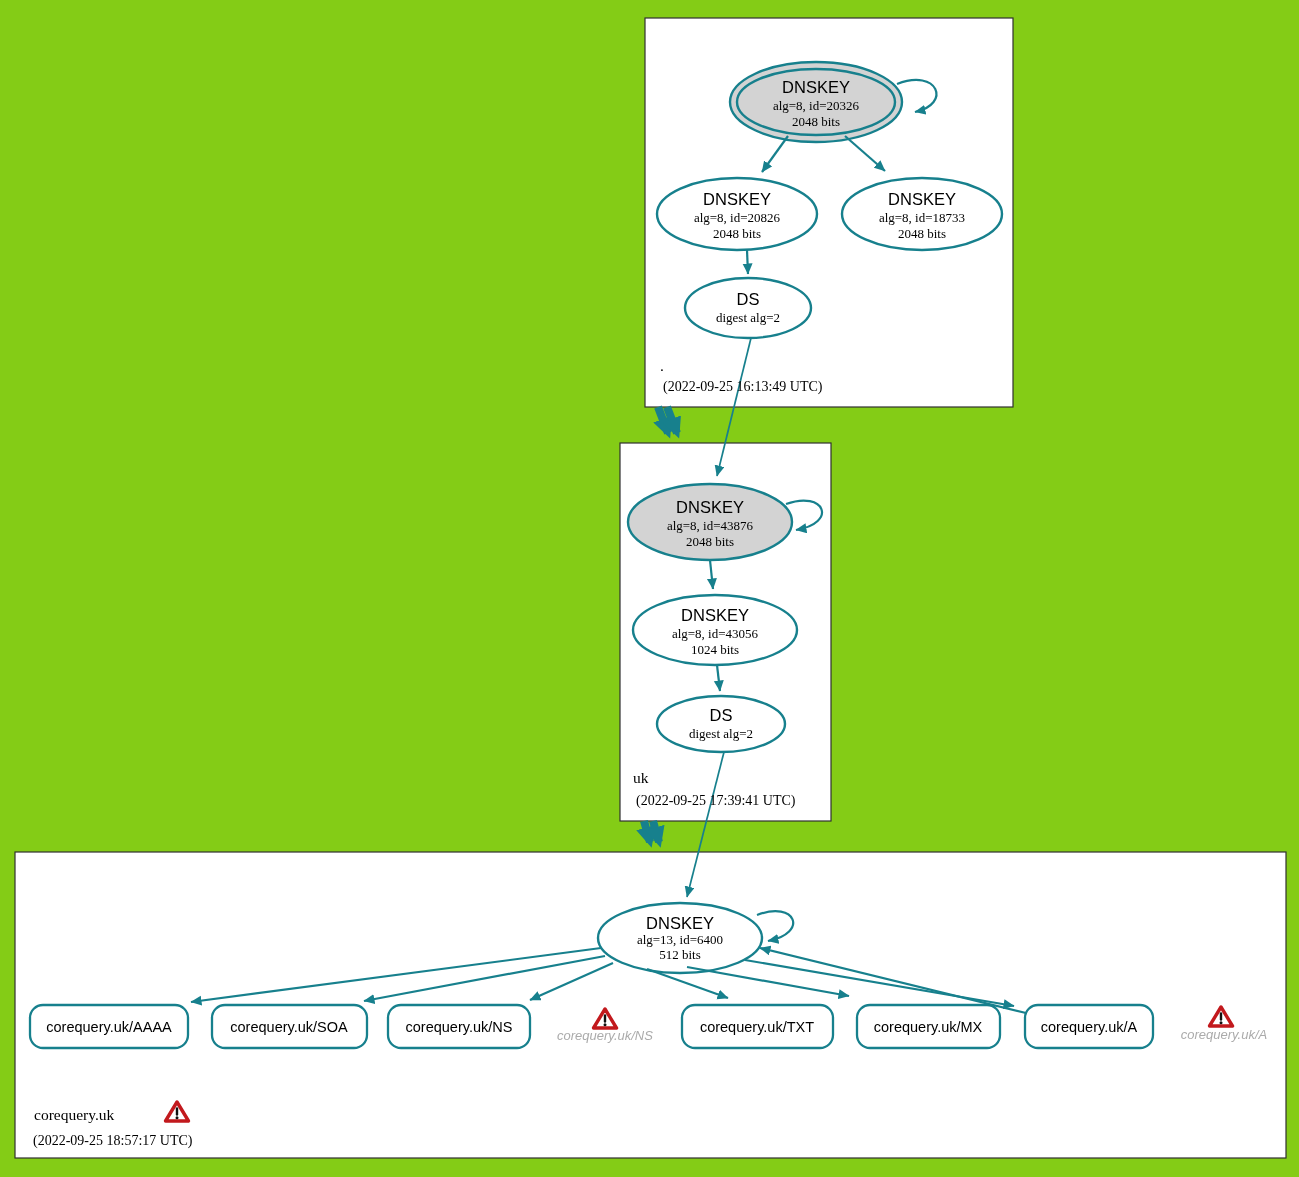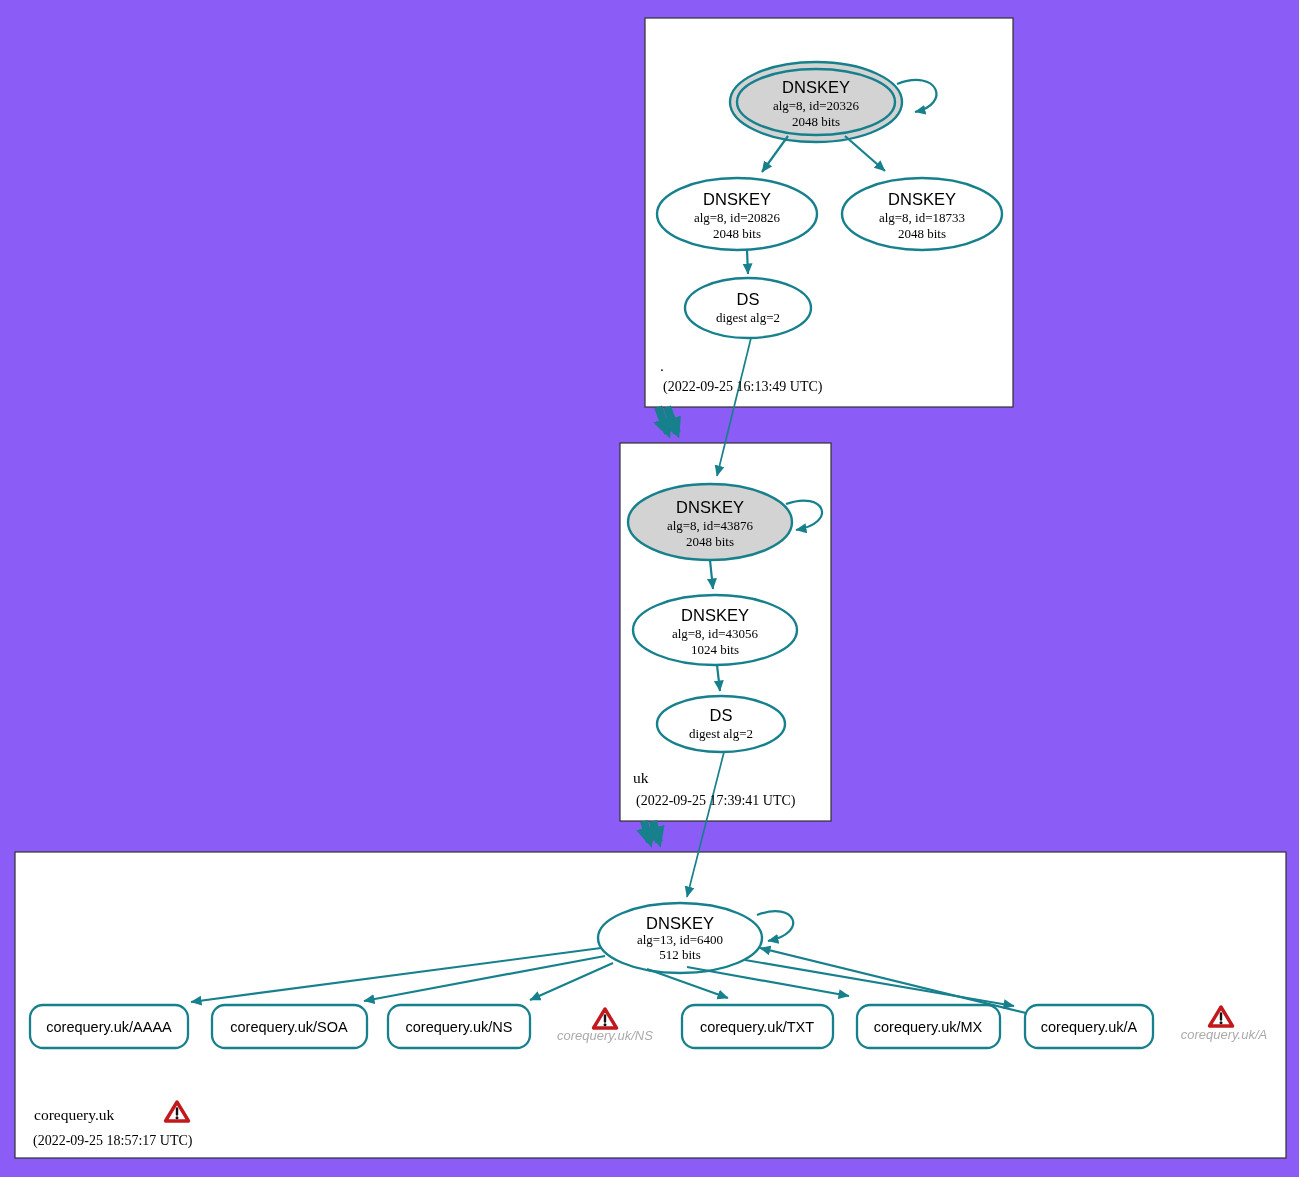--- a/index.html
+++ b/index.html
@@ -3,21 +3,21 @@
 <meta charset="utf-8">
 <style>
   :root{
     --edge-teal:#17808D;
     --sep-node-fill:#D3D3D3;
     --warning-red:#C2191D;
     --missing-text-gray:#ABABAB;
     --zone-border:#303030;
   }
   html,body{margin:0;padding:0;background:#ffffff;}
-  .stage{position:relative;width:1299px;height:1177px;background:#8b5cf6;overflow:hidden;text-align:right;}
+  .stage{position:relative;width:1299px;height:1177px;background:#84cc16;overflow:hidden;text-align:right;}
   svg{display:block;}
   .zone-box{fill:#ffffff;stroke:var(--zone-border);stroke-width:1.2;}
   .node{fill:#ffffff;stroke:var(--edge-teal);stroke-width:2.4;}
   .node.sep{fill:var(--sep-node-fill);}
   .node.inner{fill:none;}
   .rrset-box{fill:#ffffff;stroke:var(--edge-teal);stroke-width:2.3;}
   .edge{fill:none;stroke:var(--edge-teal);stroke-width:2.2;}
   .edge.thin{stroke-width:1.7;}
   .edge.thick{stroke-width:8;}
   .arrfill{fill:var(--edge-teal);stroke:none;}

